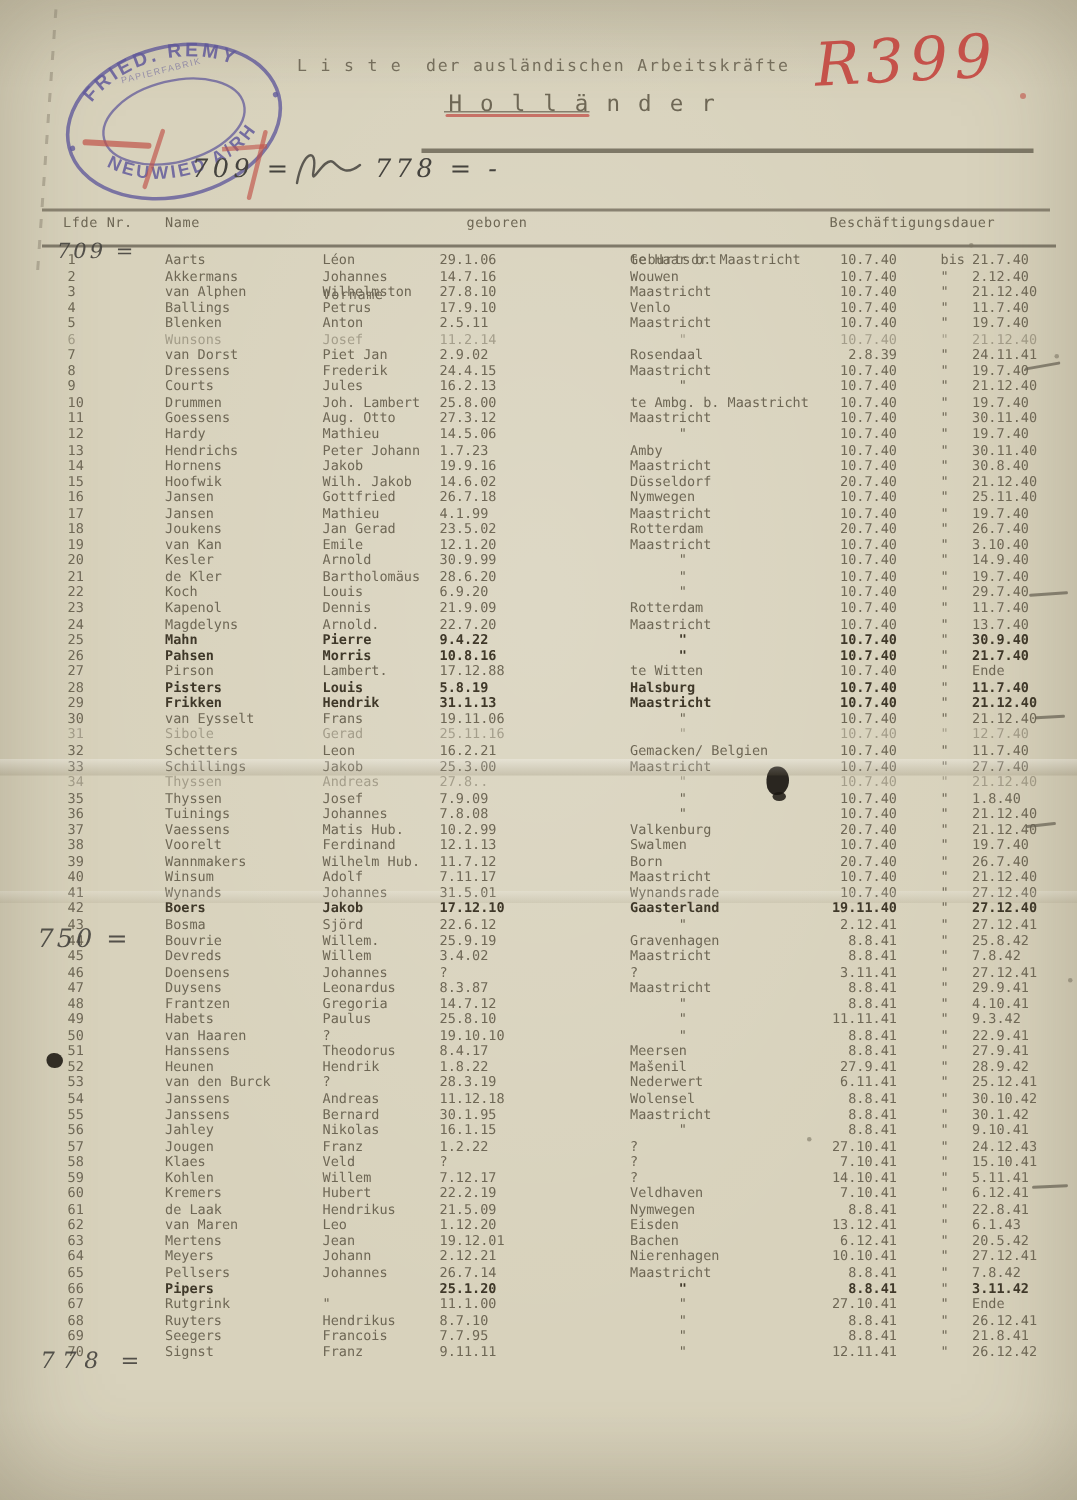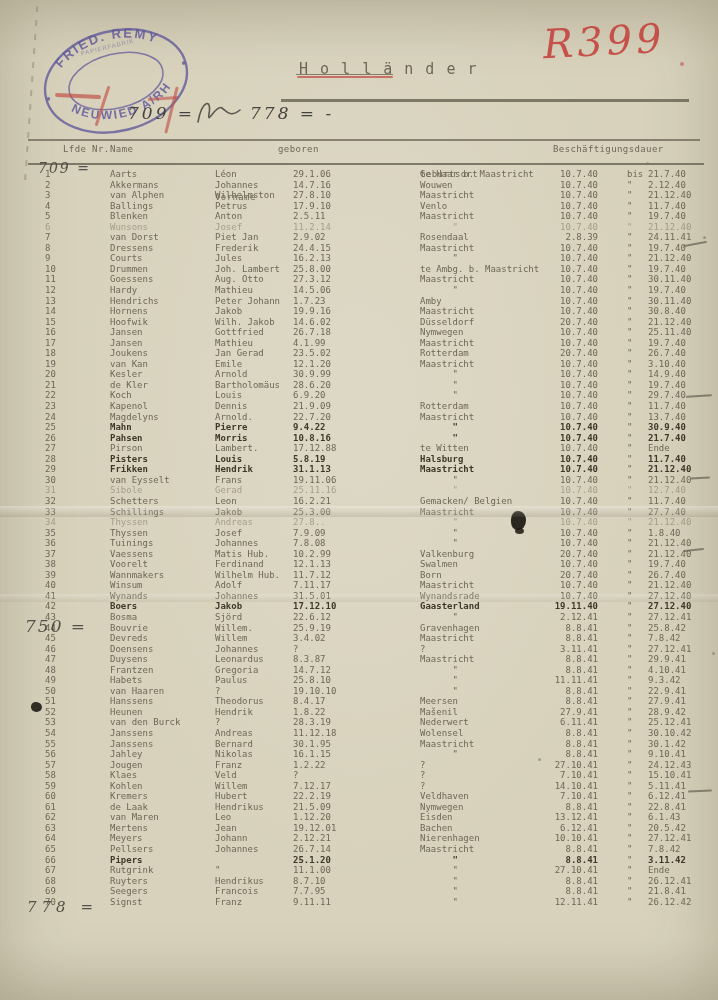--- a/index.html
+++ b/index.html
@@ -52,21 +52,21 @@
   .blot-main2{position:absolute;left:515px;top:528px;width:9px;height:6px;background:#1b1712;border-radius:50%;opacity:.85;}
   .blot-row53{position:absolute;left:31px;top:702px;width:11px;height:10px;background:#201c15;border-radius:45% 55% 50% 50%;opacity:.9;}
   .crease1{position:absolute;left:0;top:506px;width:718px;height:11px;background:linear-gradient(180deg,rgba(255,255,255,.28),rgba(110,100,75,.18));}
   .crease2{position:absolute;left:0;top:594px;width:718px;height:8px;background:linear-gradient(180deg,rgba(255,255,255,.18),rgba(110,100,75,.10));}
   .edge-mark{position:absolute;left:30px;top:6px;width:2px;height:180px;background:repeating-linear-gradient(180deg,#8a8270 0 6px,transparent 6px 14px);opacity:.5;transform:rotate(4deg);}
   .pencil-dash{position:absolute;height:2px;background:#645e50;opacity:.7;border-radius:1px;}
   .speck{position:absolute;width:3px;height:3px;border-radius:50%;background:#7d7664;opacity:.6;}
   
   .col-headers{position:absolute;left:0;top:144px;width:718px;height:12px;font-size:9px;color:#6e6755;letter-spacing:.4px;}
   .col-headers span{position:absolute;white-space:pre;}
-  .ch0{left:63px;} .ch1{left:110px;} .ch2{left:215px;margin-top:48px;} .ch3{left:278px;} .ch4{left:420px;margin-top:25px;} .ch5{left:553px;}
+  .ch0{left:42px;} .ch1{left:110px;} .ch2{left:215px;margin-top:48px;} .ch3{left:311px;} .ch4{left:420px;margin-top:25px;} .ch5{left:553px;}
   .rows{position:absolute;left:0;top:169px;width:718px;}
   .row{position:relative;height:10.56px;font-size:9px;color:#6e6755;}
   .row span{position:absolute;white-space:pre;top:0;line-height:10.56px;}
   .row .c0{left:45px;}
   .row .c1{left:110px;}
   .row .c2{left:215px;}
   .row .c3{left:293px;}
   .row .c4{left:420px;}
   .row .c5{left:551px;width:47px;text-align:right;}
   .row .c6{left:627px;}
@@ -94,20 +94,21 @@
       <text font-family="Liberation Sans, sans-serif" font-size="12" font-weight="bold" fill="#4f4796" letter-spacing="2" opacity="0.85">
         <textPath href="#arcBot" startOffset="50%" text-anchor="middle">NEUWIED A/RH</textPath>
       </text>
       <circle cx="8" cy="60" r="1.8" fill="#4f4796" opacity="0.8"></circle>
       <circle cx="148" cy="58" r="1.8" fill="#4f4796" opacity="0.8"></circle>
     </svg>
   </div>
 
   <div class="red-code">R399</div>
 
+  <div class="title">L i s t e  der ausländischen Arbeitskräfte</div>
   <div class="subtitle">H o l l ä n d e r</div>
   <div class="subtitle-underline-typed"></div>
   <div class="subtitle-underline-red"></div>
   <div class="heavy-line"></div>
 
   <div class="hw hw-range-start">709 =</div>
   <div class="hw-squiggle">
     <svg width="52" height="34" viewBox="0 0 52 34">
       <path d="M2,26 C6,4 16,2 13,18 C11,30 20,8 26,12 C30,15 34,22 44,14" fill="none" stroke="#45433e" stroke-width="1.6" stroke-linecap="round" opacity="0.85"></path>
     </svg>

